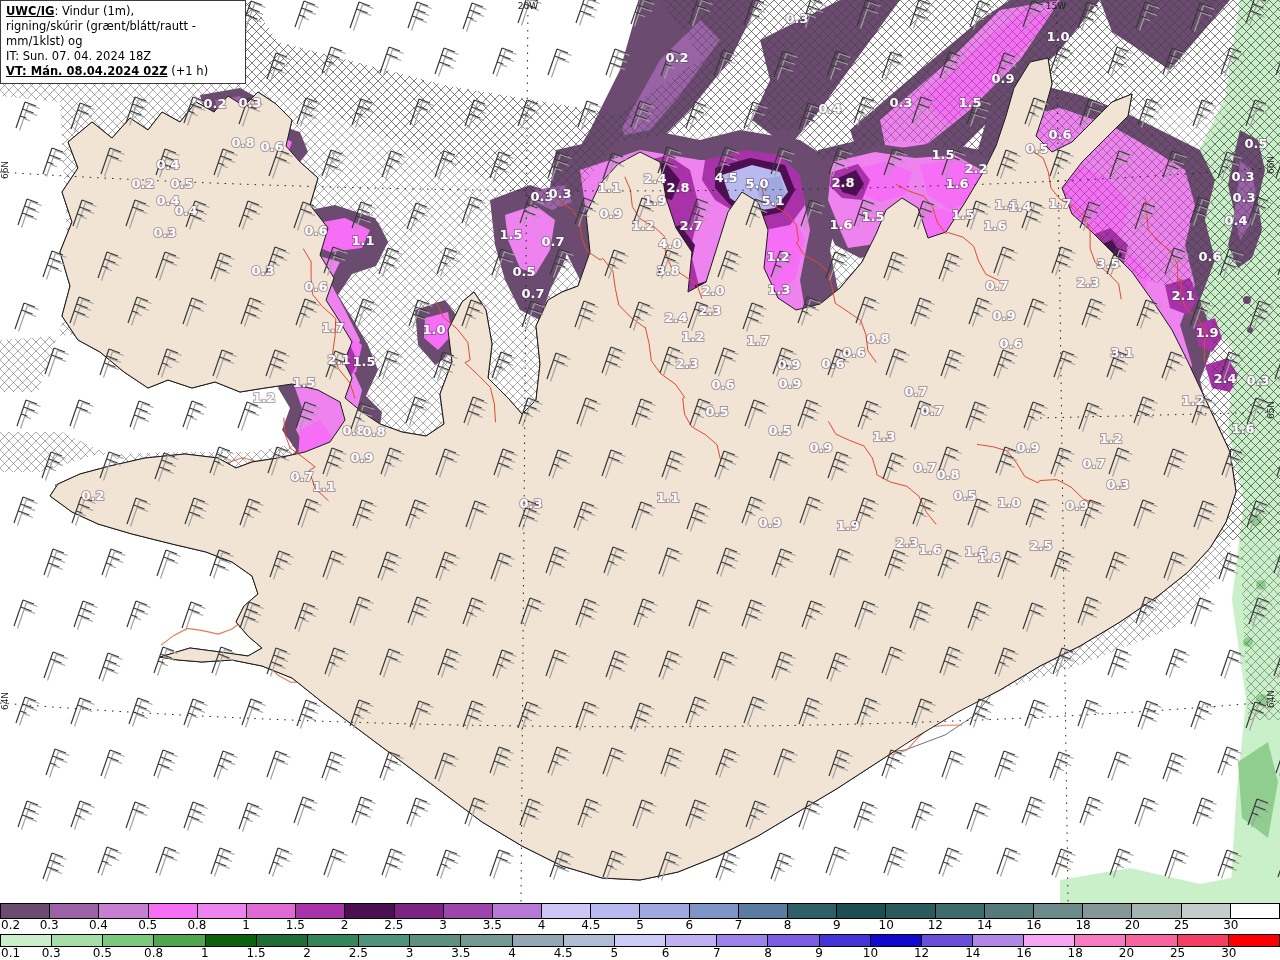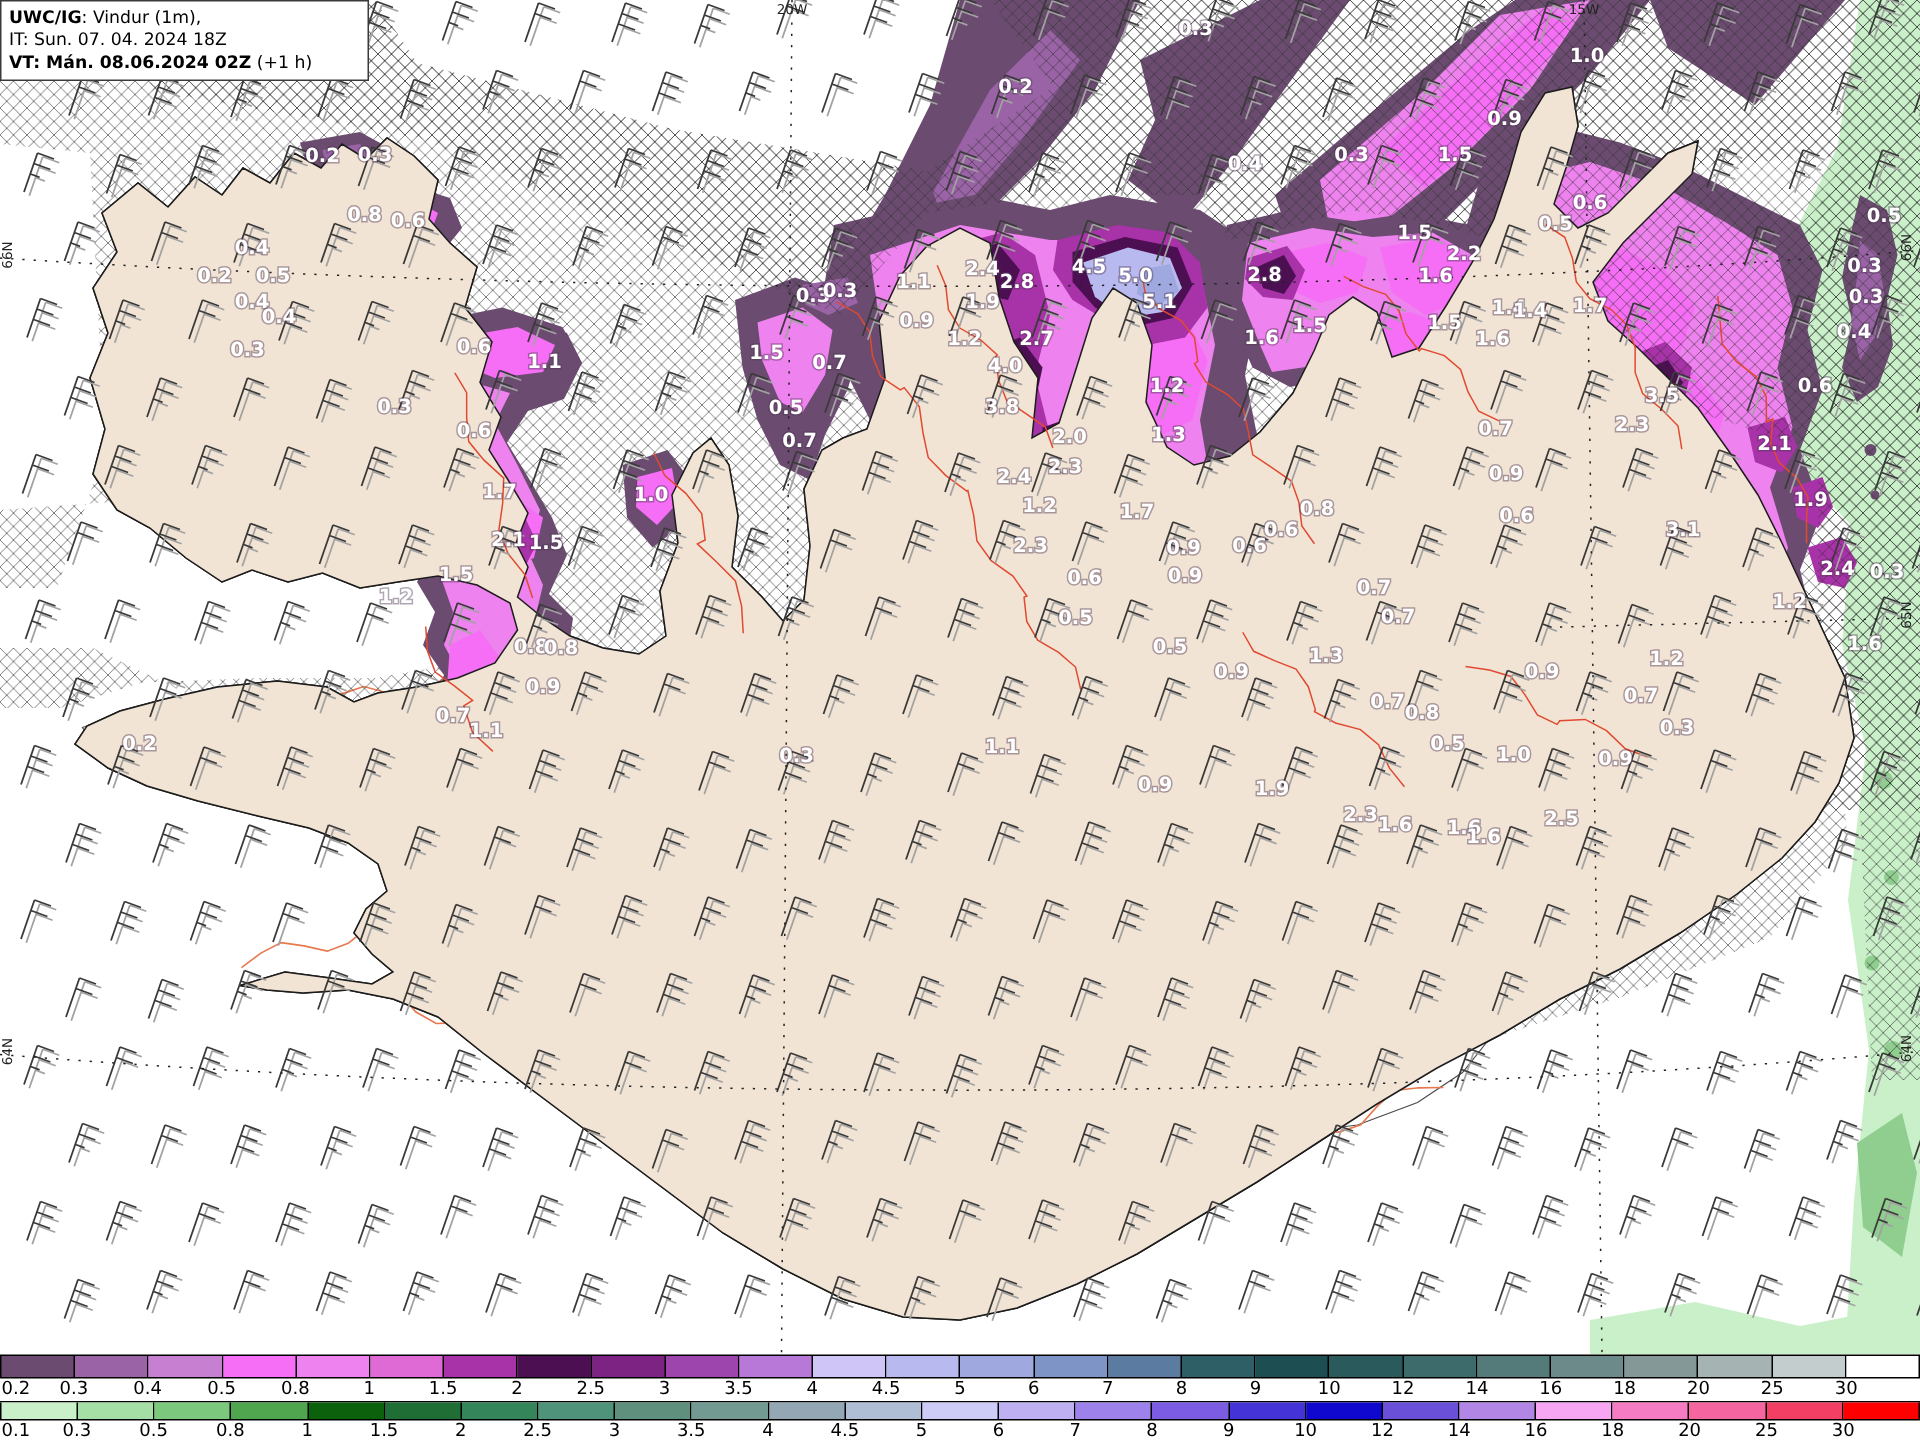--- a/index.html
+++ b/index.html
@@ -2,21 +2,21 @@
 <html><head>
 <meta charset="utf-8">
 <style>
   html,body{margin:0;padding:0;background:#fff;}
   #app{position:relative;width:1280px;height:960px;overflow:hidden;background:#fff;
        font-family:"DejaVu Sans","Liberation Sans",sans-serif;}
   #map-wrap{position:absolute;top:0;left:0;width:1280px;height:903px;}
   svg{display:block;}
   #title-box{position:absolute;top:0;left:0;width:234px;background:#ffffff;border:1px solid #3a3a3a;
      padding:3px 5px 4px 5px;font-size:11.5px;line-height:1.3;color:#000;z-index:40;}
-  #title-box .b{font-weight:bold;}
+  #title-box .b{font-weight:bold;text-decoration:underline;}
   #legend{position:absolute;left:0;top:903px;width:1280px;height:57px;background:#fff;}
   .bar{position:relative;width:1280px;display:flex;box-sizing:border-box;border-top:1px solid #000;border-bottom:1px solid #000;}
   #legend-snow-bar{height:16px;}
   #legend-rain-bar{height:13px;}
   .bar span{flex:1 1 0;border-right:1px solid #000;}
   .bar span:first-child{border-left:1px solid #000;}
   .lbl-row{position:relative;width:1280px;}
   #legend-snow-labels{height:15px;}
   #legend-rain-labels{height:13px;}
   .lbl-row b{position:absolute;top:0;transform:translateX(-50%);font-weight:normal;font-size:12px;color:#000;line-height:1.05;}
@@ -1167,22 +1167,23 @@
           <text x="1118" y="489" class="vlab" text-anchor="middle">0.3</text>
           <text x="1077" y="510" class="vlab" text-anchor="middle">0.9</text>
           <text x="668" y="502" class="vlab" text-anchor="middle">1.1</text>
           <text x="531" y="508" class="vlab" text-anchor="middle">0.3</text>
         </g>
       </svg>
 </div>
 
 <div id="title-box">
   <div><span class="b">UWC/IG</span><span>: Vindur (1m),</span></div>
+  <div>rigning/skúrir (grænt/blátt/rautt - mm/1klst) og</div>
   <div>IT: Sun. 07. 04. 2024 18Z</div>
-  <div><span class="b">VT: Mán. 08.06.2024 02Z</span><span> (+1 h)</span></div>
+  <div><span class="b">VT: Mán. 08.04.2024 02Z</span><span> (+1 h)</span></div>
 </div>
 
 <div id="legend">
   <div id="legend-snow-bar" class="bar">
         <span style="background: rgb(107, 76, 112);"></span>
         <span style="background: rgb(154, 99, 166);"></span>
         <span style="background: rgb(199, 127, 210);"></span>
         <span style="background: rgb(245, 110, 245);"></span>
         <span style="background: rgb(238, 130, 238);"></span>
         <span style="background: rgb(224, 106, 213);"></span>

